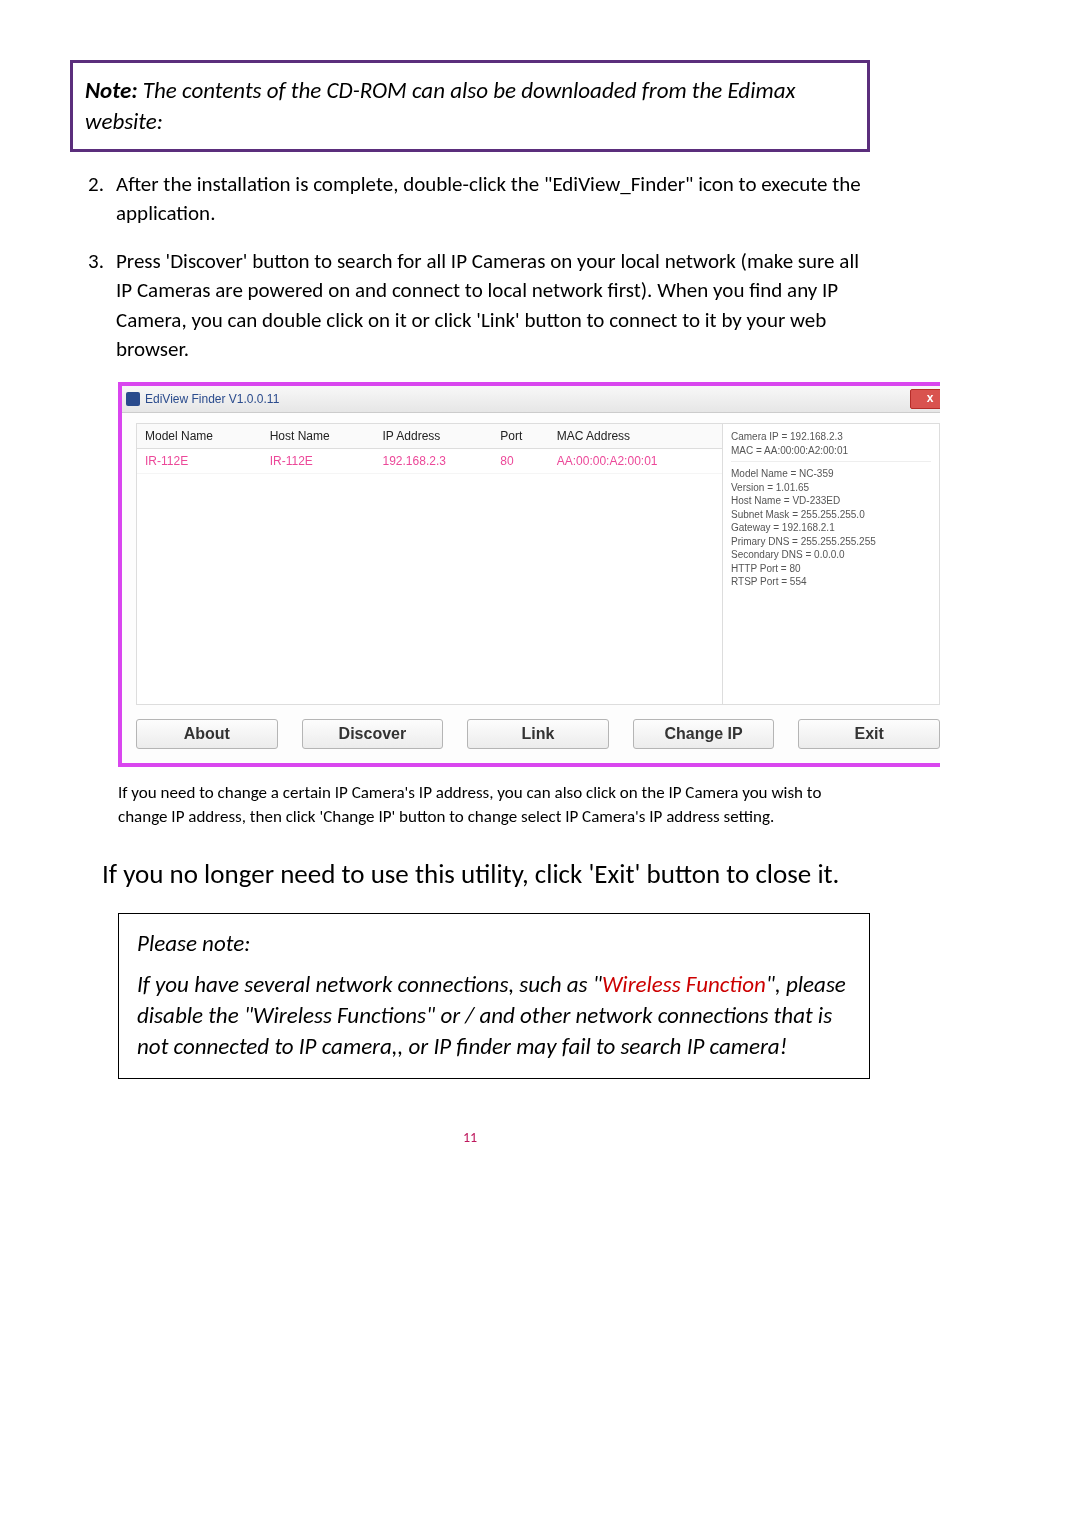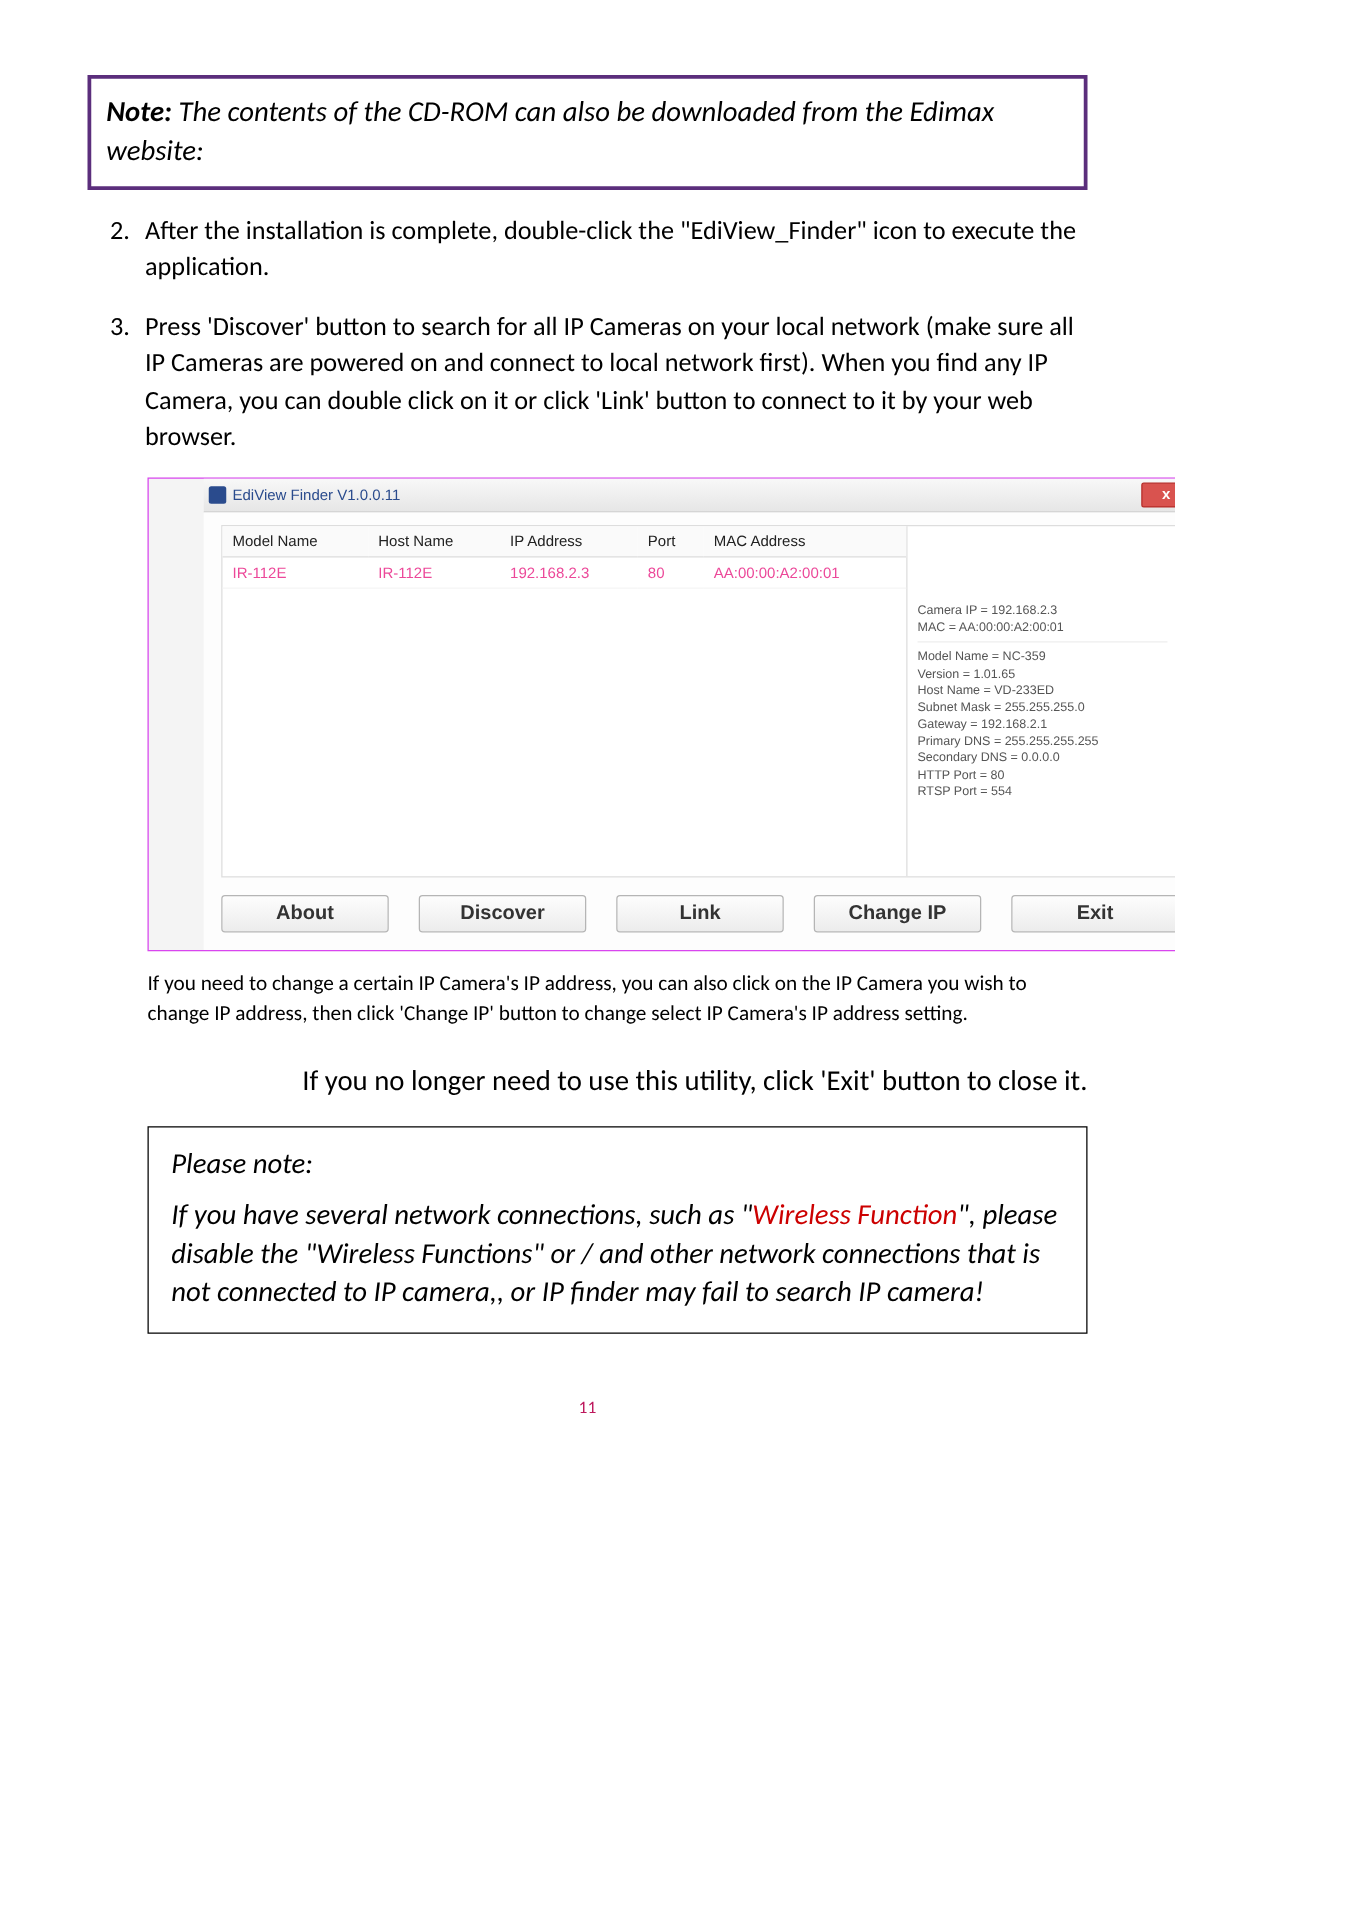--- a/index.html
+++ b/index.html
@@ -32,27 +32,26 @@
   }
   .list-item .num {
     width: 28px;
     flex: 0 0 28px;
   }
   .list-item .txt {
     flex: 1;
   }
   .screenshot {
     margin: 6px 0 14px 48px;
-    border: 1px solid #d946ef;
+    border: 4px solid #d946ef;
     font-family: Tahoma, Arial, sans-serif;
     font-size: 11px;
     background: #f4f4f4;
     width: 840px;
     box-sizing: border-box;
-    padding-left: 44px;
   }
   .titlebar {
     display: flex;
     align-items: center;
     background: linear-gradient(#f8f8f8,#e6e6e6);
     border-bottom: 1px solid #ccc;
     padding: 3px 4px;
     font-size: 12px;
     color: #2a4b8d;
   }
@@ -68,21 +67,20 @@
     border: 1px solid #b52d29;
   }
   .app-body {
     background: #fdfdfd;
     padding: 10px 14px 14px 14px;
   }
   .columns {
     display: flex;
     border: 1px solid #ddd;
     background: #fff;
-    align-items: center;
   }
   .grid-wrap {
     flex: 1;
     border-right: 1px solid #ddd;
     min-height: 280px;
   }
   table.grid {
     width: 100%;
     border-collapse: collapse;
     font-size: 12px;
@@ -125,24 +123,23 @@
     color: #333;
     text-align: center;
     flex: 1;
   }
   .para {
     font-size: 17px;
     line-height: 1.4;
     margin: 14px 0 14px 48px;
   }
   .para2 {
-    font-size: 23px;
+    font-size: 27px;
     line-height: 1.4;
     margin: 26px 0 20px 32px;
-    text-align: right;
   }
   .note-box2 {
     border: 1px solid #000;
     margin: 16px 0 0 48px;
     padding: 14px 18px 16px 18px;
     font-style: italic;
     font-size: 23px;
     line-height: 1.35;
   }
   .note-box2 .heading {

